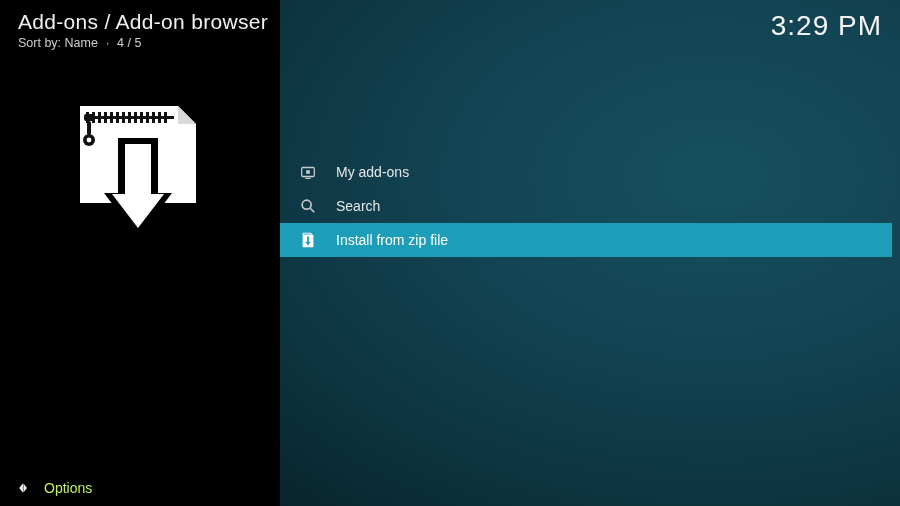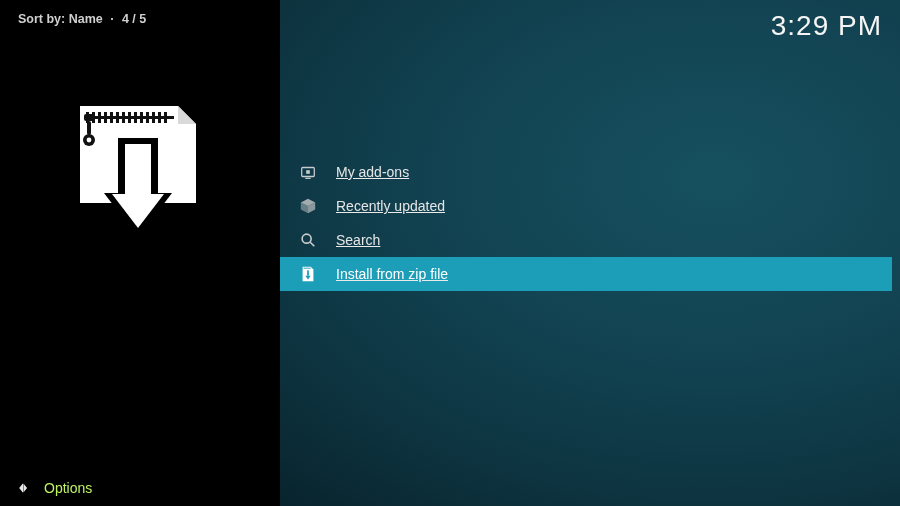--- a/index.html
+++ b/index.html
@@ -27,21 +27,21 @@
   .breadcrumb {
     font-size: 21px;
     font-weight: 300;
     letter-spacing: .3px;
     color: #f0f0f0;
   }
   .subline {
     margin-top: 2px;
     font-size: 12.5px;
     color: #cfcfcf;
-    font-weight: 700;
+    font-weight: 400;
   }
   .subline .dot { margin: 0 4px; }
   .clock {
     font-size: 28px;
     font-weight: 300;
     color: #f5f5f5;
     letter-spacing: 1px;
     text-align: right;
   }
 
@@ -50,21 +50,20 @@
     left: 70px; top: 100px;
     width: 140px; height: 140px;
     z-index: 4;
   }
 
   .menu {
     position: absolute;
     left: 280px; right: 8px;
     top: 155px;
     z-index: 6;
-    text-decoration: underline;
   }
   .menu-item {
     display: flex;
     align-items: center;
     height: 34px;
     padding-left: 18px;
     gap: 18px;
     color: #e6e6e6;
     font-size: 14px;
     font-weight: 300;
@@ -99,20 +98,21 @@
 
   svg { display: block; }
 </style>
 </head>
 <body>
 
 <div class="bg-panel"></div>
 
 <div class="header">
   <div class="header-left">
+    <div class="breadcrumb">Add-ons / Add-on browser</div>
     <div class="subline">
       <span>Sort by:</span>
       <span>Name</span>
       <span class="dot">·</span>
       <span>4 / 5</span>
     </div>
   </div>
   <div class="clock">3:29 PM</div>
 </div>
 
@@ -178,30 +178,20 @@
     <span class="icon-slot">
       <svg viewBox="0 0 20 20" width="18" height="18" fill="none" stroke="#e6e6e6" stroke-width="1.4">
         <rect x="3" y="5" width="14" height="10" rx="1"></rect>
         <line x1="7" y1="17" x2="13" y2="17"></line>
         <rect x="8" y="8" width="4" height="4" fill="#e6e6e6" stroke="none"></rect>
       </svg>
     </span>
     <span>My add-ons</span>
   </div>
 
-  <div class="menu-item">
-    <span class="icon-slot">
-      <svg viewBox="0 0 20 20" width="18" height="18" fill="#cfcfcf">
-        <polygon points="10,2 18,6 10,10 2,6" opacity=".9"></polygon>
-        <polygon points="2,6 10,10 10,18 2,14" opacity=".55"></polygon>
-        <polygon points="18,6 10,10 10,18 18,14" opacity=".75"></polygon>
-      </svg>
-    </span>
-    <span>Recently updated</span>
-  </div>
 
 
   <div class="menu-item">
     <span class="icon-slot">
       <svg viewBox="0 0 20 20" width="18" height="18" fill="none" stroke="#e6e6e6" stroke-width="1.8">
         <circle cx="8.5" cy="8.5" r="5"></circle>
         <line x1="12.5" y1="12.5" x2="17" y2="17"></line>
       </svg>
     </span>
     <span>Search</span>

